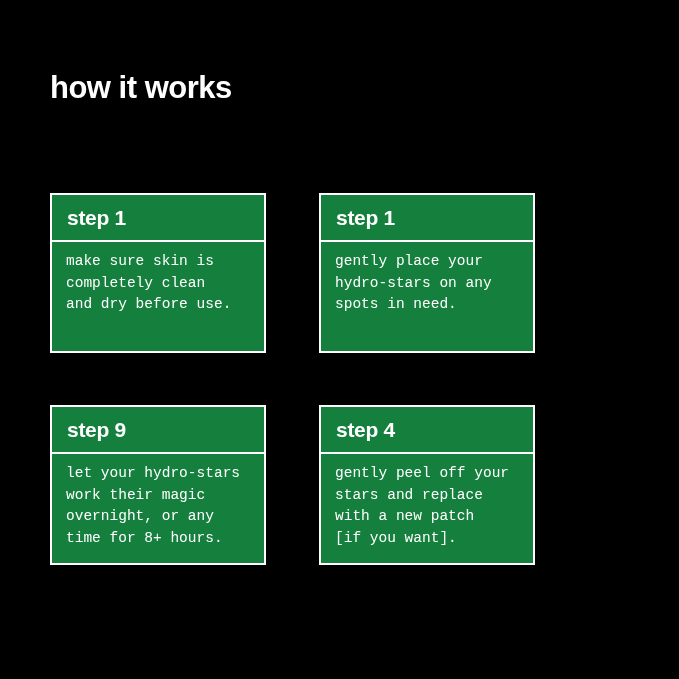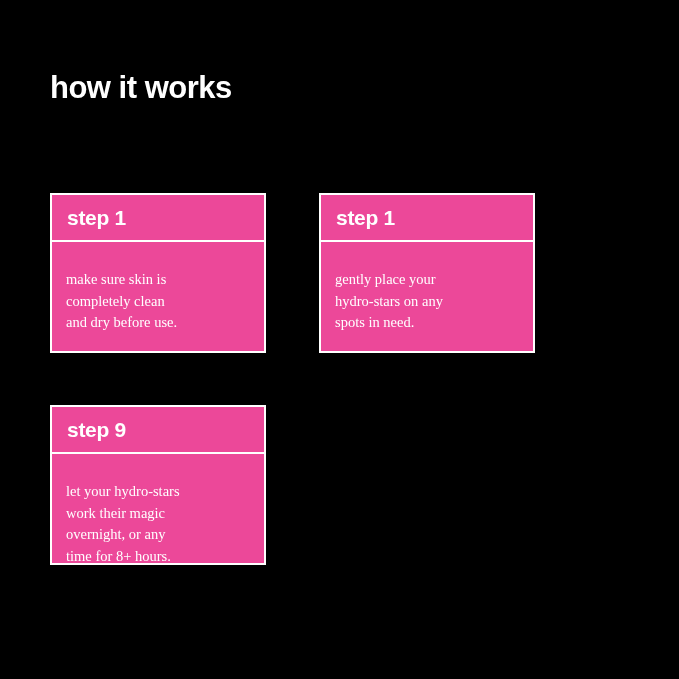--- a/index.html
+++ b/index.html
@@ -37,42 +37,42 @@
     display: grid;
     grid-template-columns: 216px 216px;
     column-gap: 53px;
     row-gap: 52px;
   }
   .step-card {
     box-sizing: border-box;
     width: 216px;
     height: 160px;
     border: 2px solid #ffffff;
-    background: #ec4899;
+    background: #15803d;
     display: flex;
     flex-direction: column;
   }
   .step-card-header {
     box-sizing: border-box;
     height: 47px;
     flex: 0 0 47px;
     display: flex;
     align-items: center;
     padding-left: 15px;
     border-bottom: 2px solid #ffffff;
     font-family: "Liberation Sans", sans-serif;
     font-weight: bold;
     font-size: 21px;
     letter-spacing: -0.3px;
     color: #ffffff;
   }
   .step-card-body {
     box-sizing: border-box;
-    padding: 27px 14px;
-    font-family: Liberation Serif, serif;
+    padding: 9px 14px;
+    font-family: Liberation Mono, monospace;
     font-size: 14.5px;
     line-height: 21.5px;
     color: #ffffff;
     white-space: pre-line;
   }
 </style>
 </head>
 <body>
 
 <div class="canvas">
@@ -96,15 +96,22 @@
     </div>
 
     <div class="step-card">
       <div class="step-card-header">step 9</div>
       <div class="step-card-body">let your hydro-stars
 work their magic
 overnight, or any
 time for 8+ hours.</div>
     </div>
 
+    <div class="step-card">
+      <div class="step-card-header">step 4</div>
+      <div class="step-card-body">gently peel off your
+stars and replace
+with a new patch
+[if you want].</div>
+    </div>
 
   </div>
 </div>
 
 </body></html>

